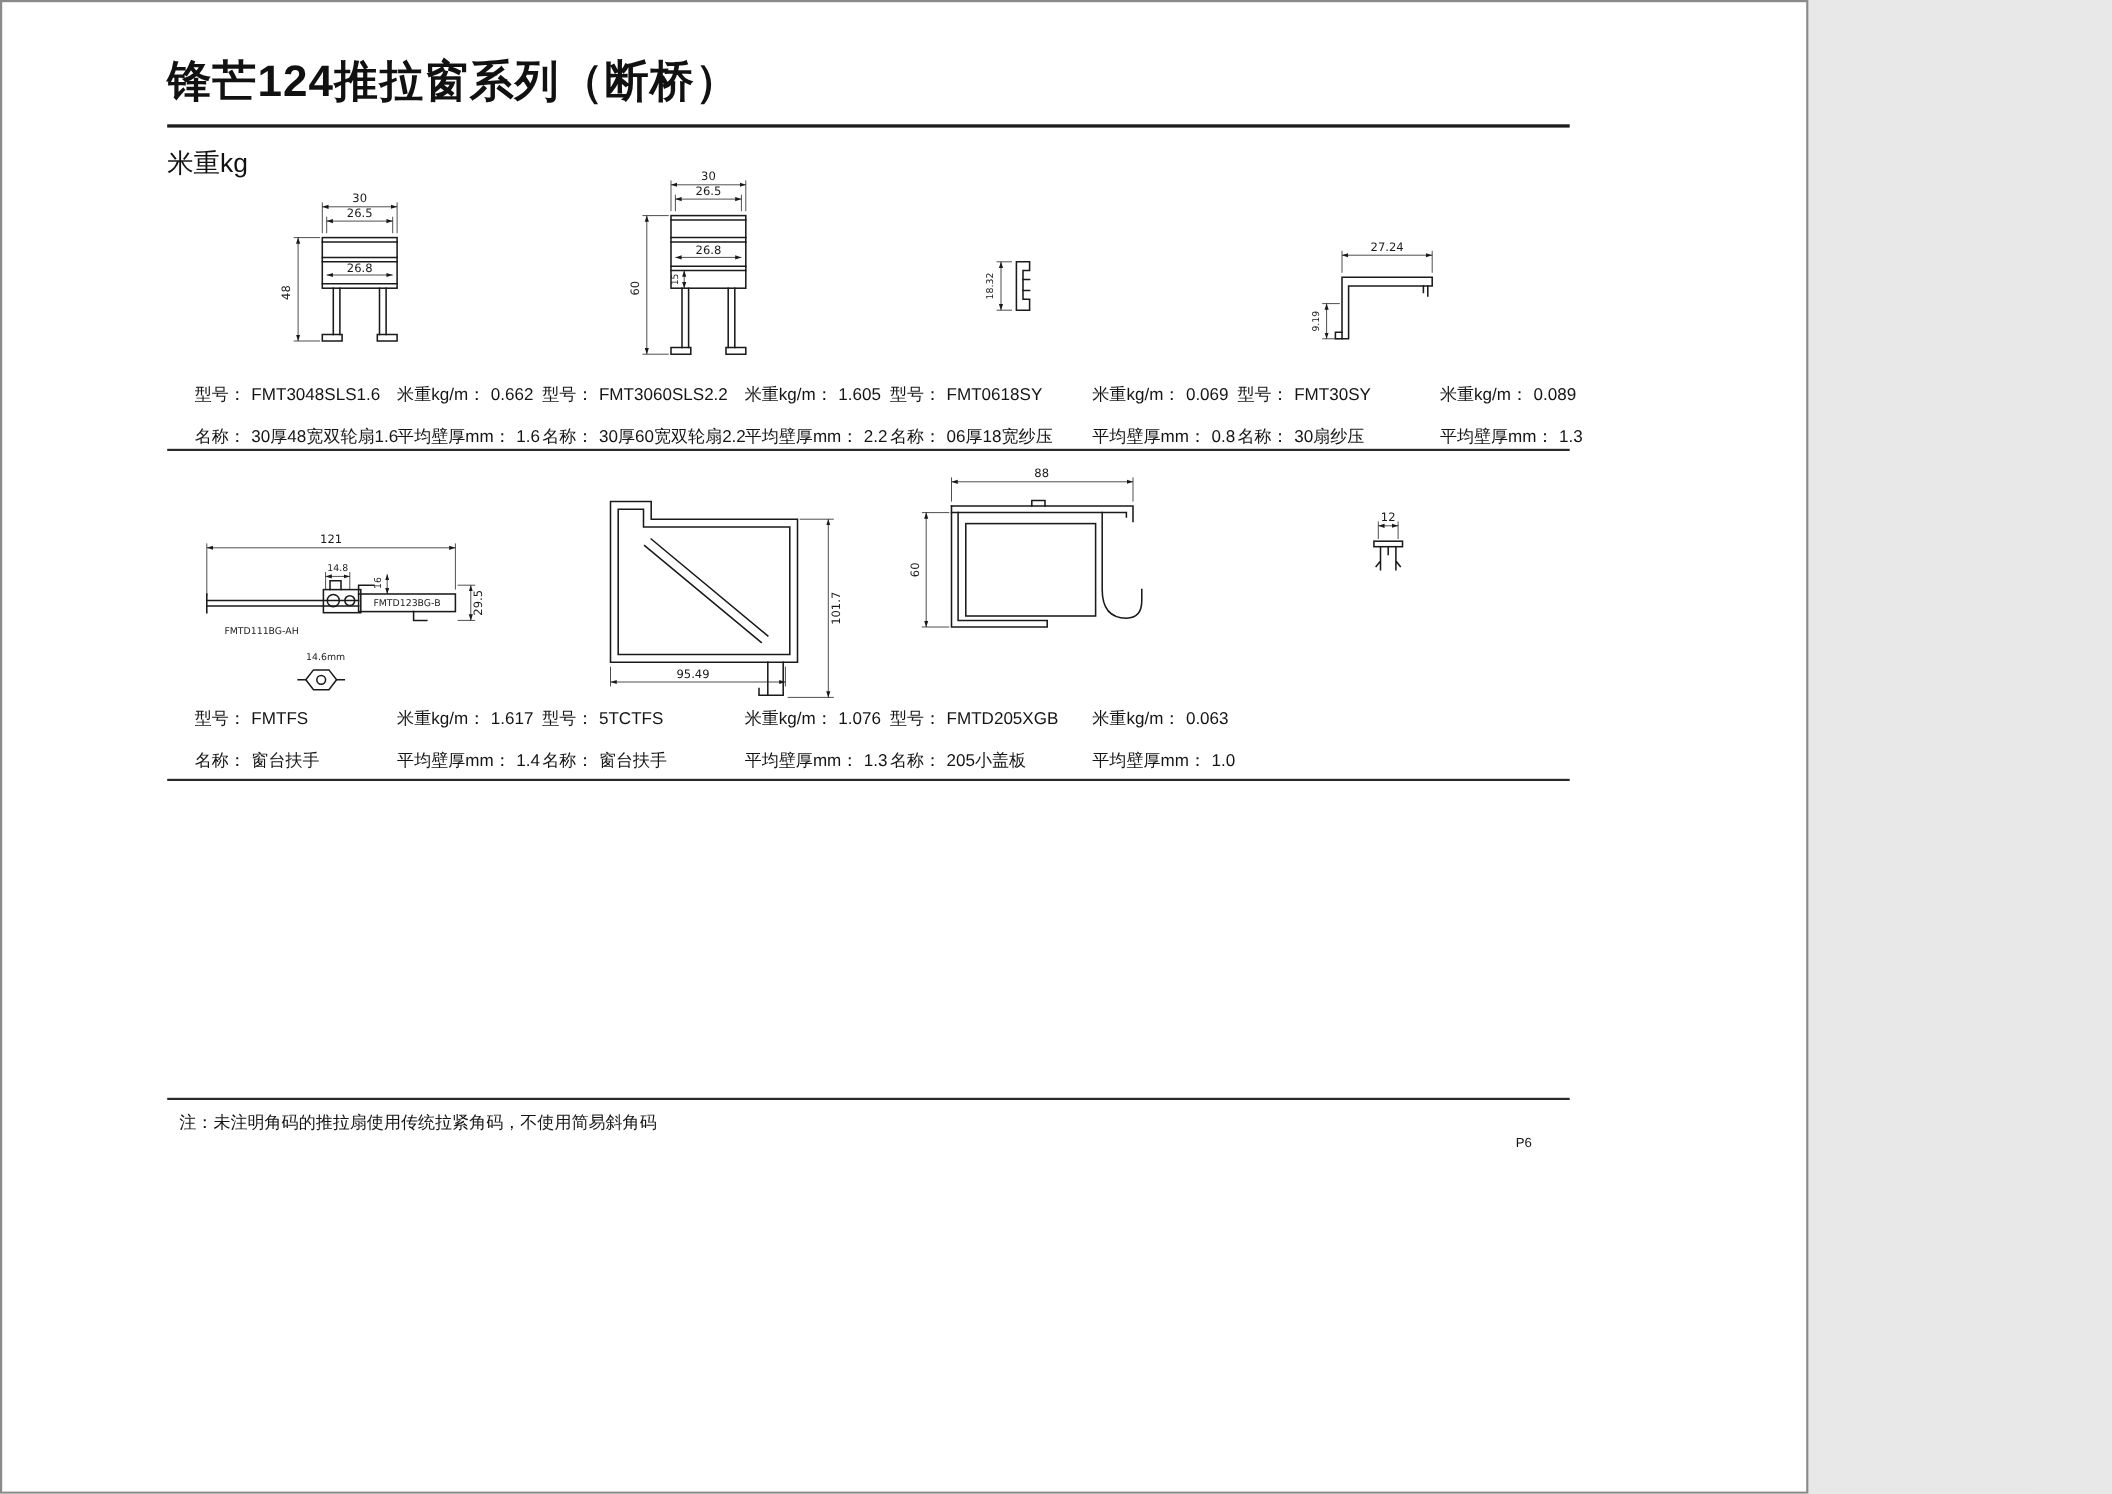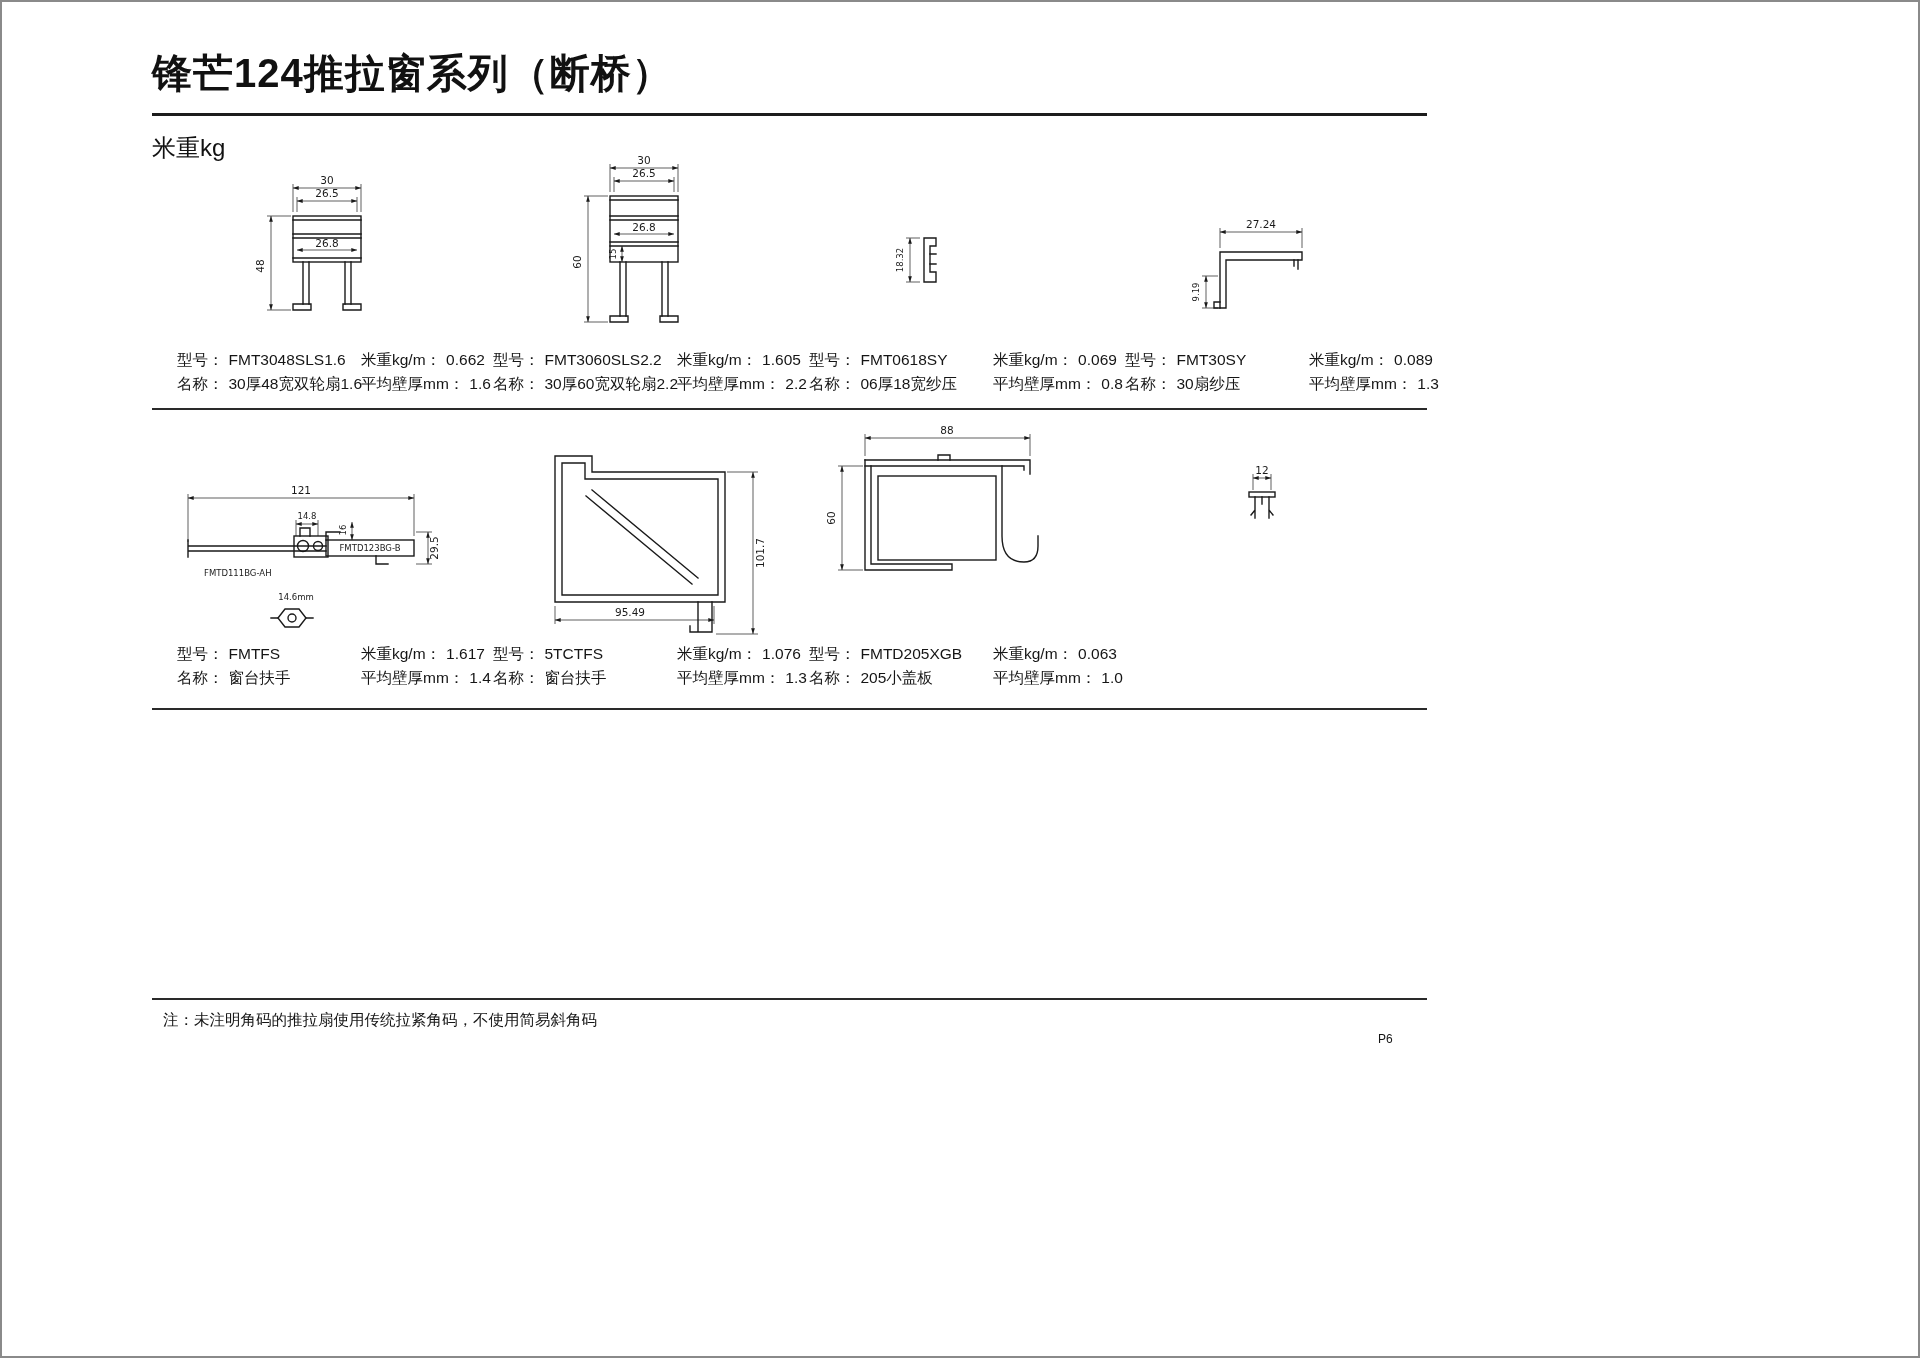--- a/index.html
+++ b/index.html
@@ -1,18 +1,18 @@
 <!DOCTYPE html>
 <html><head>
 <meta charset="utf-8">
 <style>
   html,body{margin:0;padding:0;background:#e8e8e8;}
   .page{
     position:relative;
-    width:1920px;height:1358px;
+    width:1644px;height:1358px;
     background:#ffffff;
     border:2px solid #8a8a8a;
     box-sizing:border-box;
     font-family:"Liberation Sans","DejaVu Sans",sans-serif;
     color:#111;
     overflow:hidden;
   }
   .page-title{
     position:absolute;left:150px;top:44px;
     font-size:40px;font-weight:700;letter-spacing:1px;margin:0;
@@ -22,21 +22,21 @@
     font-size:24px;font-weight:500;margin:0;
   }
   .rule{position:absolute;left:150px;width:1275px;background:#1c1c1c;}
   .rule-title{top:111px;height:3px;}
   .rule-mid{height:2px;background:#2a2a2a;}
   .spec-row{
     position:absolute;left:175px;width:1270px;
     display:grid;grid-template-columns:repeat(4,316px);
     font-size:15.5px;line-height:20px;color:#151515;
   }
-  .spec-group{display:grid;grid-template-columns:184px 1fr;row-gap:4px;align-content:start;}
+  .spec-group{display:grid;grid-template-columns:184px 1fr;row-gap:18px;align-content:start;}
   .spec-cell{white-space:nowrap;}
   .lbl{margin-right:5px;}
   .footer-note{position:absolute;left:161px;top:1008px;font-size:15.5px;color:#151515;}
   .page-number{position:absolute;left:1376px;top:1030px;font-size:12px;color:#151515;}
   .drawing{position:absolute;overflow:visible;}
   .o line,.o path,.o rect,.o circle{stroke:#1a1a1a;stroke-width:1.4;fill:none;stroke-linecap:square;stroke-linejoin:miter;}
   .d line,.d path{stroke:#1a1a1a;stroke-width:0.7;fill:none;}
   .dt{font-family:"DejaVu Sans",sans-serif;font-size:10.5px;fill:#1a1a1a;stroke:none;}
   .dt-s{font-family:"DejaVu Sans",sans-serif;font-size:8.5px;fill:#1a1a1a;stroke:none;}
 </style>

